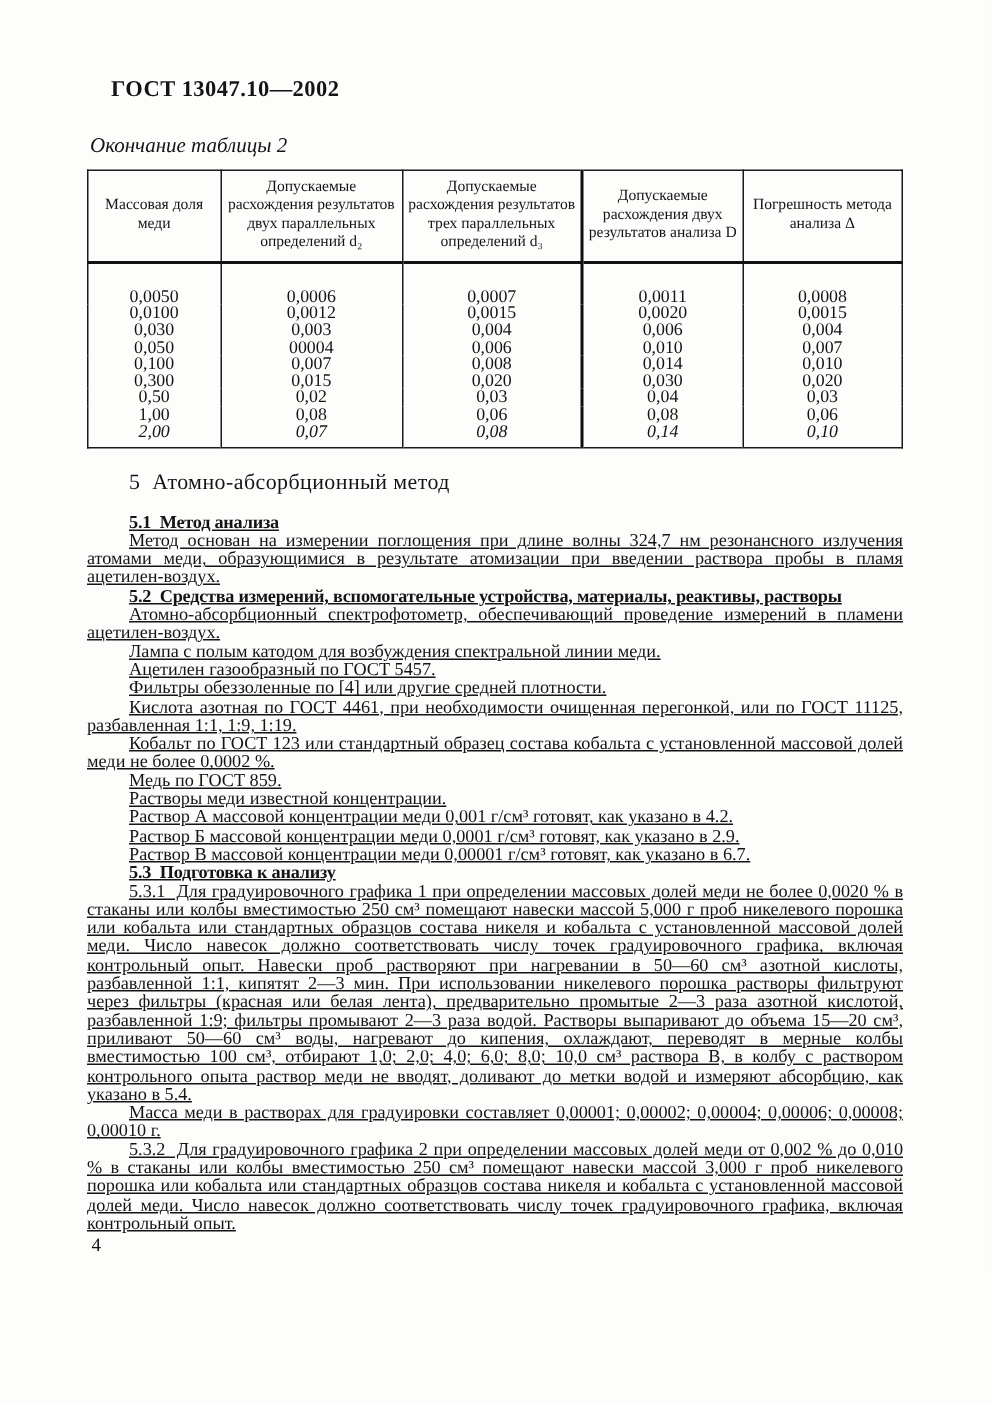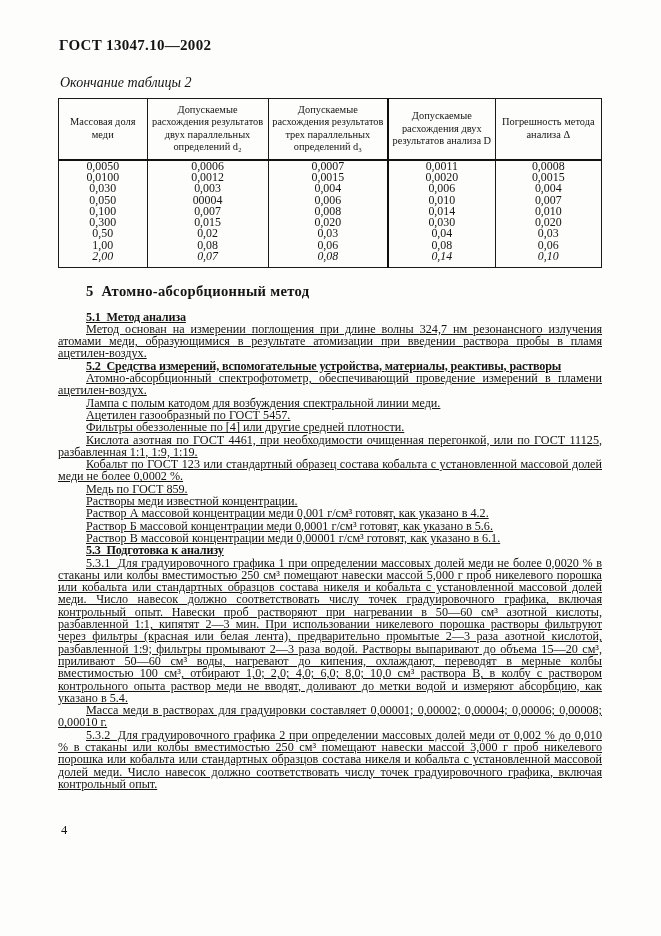--- a/index.html
+++ b/index.html
@@ -18,21 +18,21 @@
   }
   .content{
     position:absolute;
     left:58px;top:36px;
     width:544px;
   }
   .doc-number{
     font-size:15px;
     font-weight:bold;
     letter-spacing:.3px;
-    margin:1px;
+    margin:16px;
   }
   .table-caption{
     font-style:italic;
     font-size:14px;
     margin:21px 0 7px 2px;
   }
   table.res{
     width:100%;
     border-collapse:collapse;
     table-layout:fixed;
@@ -52,31 +52,31 @@
   }
   table.res td{
     font-size:11.9px;
     line-height:11.3px;
     text-align:center;
     padding:0 2px;
     border-left:1px solid #1a1a1a;
   }
   table.res td:first-child{border-left:none;}
   table.res th.thick-l, table.res td.thick-l{border-left:2.6px solid #0e0e0e;}
-  table.res tbody tr:first-child td{padding-top:0;}
+  table.res tbody tr:first-child td{padding-top:16px;}
   table.res tbody tr:last-child td{padding-bottom:5px;font-style:italic;}
   .text{
     margin-top:17px;
     font-size:12.15px;
     line-height:12.3px;
     text-align:justify;
   }
   .sec-h{
     font-size:14.6px;
-    font-weight:bold;
+    font-weight:normal;
     letter-spacing:.3px;
     margin:0 0 13px 0;
     text-indent:28px;
     text-align:left;
   }
   .blk{margin:0;text-indent:28px;text-decoration:underline;}
   .blk-h{font-weight:bold;letter-spacing:-0.15px;text-align:left;}
   .page-num{
     position:absolute;
     left:61px;top:823px;
@@ -184,22 +184,22 @@
       <p class="blk blk-h">5.2&nbsp;&nbsp;Средства измерений, вспомогательные устройства, материалы, реактивы, растворы</p>
       <p class="blk">Атомно-абсорбционный спектрофотометр, обеспечивающий проведение измерений в пламени ацетилен-воздух.</p>
       <p class="blk">Лампа с полым катодом для возбуждения спектральной линии меди.</p>
       <p class="blk">Ацетилен газообразный по ГОСТ 5457.</p>
       <p class="blk">Фильтры обеззоленные по [4] или другие средней плотности.</p>
       <p class="blk">Кислота азотная по ГОСТ 4461, при необходимости очищенная перегонкой, или по ГОСТ 11125, разбавленная 1:1, 1:9, 1:19.</p>
       <p class="blk">Кобальт по ГОСТ 123 или стандартный образец состава кобальта с установленной массовой долей меди не более 0,0002 %.</p>
       <p class="blk">Медь по ГОСТ 859.</p>
       <p class="blk">Растворы меди известной концентрации.</p>
       <p class="blk">Раствор А массовой концентрации меди 0,001 г/см³ готовят, как указано в 4.2.</p>
-      <p class="blk">Раствор Б массовой концентрации меди 0,0001 г/см³ готовят, как указано в 5.6.</p>
-      <p class="blk">Раствор В массовой концентрации меди 0,00001 г/см³ готовят, как указано в 6.1.</p>
+      <p class="blk">Раствор Б массовой концентрации меди 0,0001 г/см³ готовят, как указано в 2.9.</p>
+      <p class="blk">Раствор В массовой концентрации меди 0,00001 г/см³ готовят, как указано в 6.7.</p>
       <p class="blk blk-h">5.3&nbsp;&nbsp;Подготовка к анализу</p>
       <p class="blk">5.3.1&nbsp; Для градуировочного графика 1 при определении массовых долей меди не более 0,0020 % в стаканы или колбы вместимостью 250 см³ помещают навески массой 5,000 г проб никелевого порошка или кобальта или стандартных образцов состава никеля и кобальта с установленной массовой долей меди. Число навесок должно соответствовать числу точек градуировочного графика, включая контрольный опыт. Навески проб растворяют при нагревании в 50—60 см³ азотной кислоты, разбавленной 1:1, кипятят 2—3 мин. При использовании никелевого порошка растворы фильтруют через фильтры (красная или белая лента), предварительно промытые 2—3 раза азотной кислотой, разбавленной 1:9; фильтры промывают 2—3 раза водой. Растворы выпаривают до объема 15—20 см³, приливают 50—60 см³ воды, нагревают до кипения, охлаждают, переводят в мерные колбы вместимостью 100 см³, отбирают 1,0; 2,0; 4,0; 6,0; 8,0; 10,0 см³ раствора В, в колбу с раствором контрольного опыта раствор меди не вводят, доливают до метки водой и измеряют абсорбцию, как указано в 5.4.</p>
       <p class="blk">Масса меди в растворах для градуировки составляет 0,00001; 0,00002; 0,00004; 0,00006; 0,00008; 0,00010 г.</p>
       <p class="blk">5.3.2&nbsp; Для градуировочного графика 2 при определении массовых долей меди от 0,002 % до 0,010 % в стаканы или колбы вместимостью 250 см³ помещают навески массой 3,000 г проб никелевого порошка или кобальта или стандартных образцов состава никеля и кобальта с установленной массовой долей меди. Число навесок должно соответствовать числу точек градуировочного графика, включая контрольный опыт.</p>
     </div>
   </div>
 
   <div class="page-num">4</div>
 </div>
 

